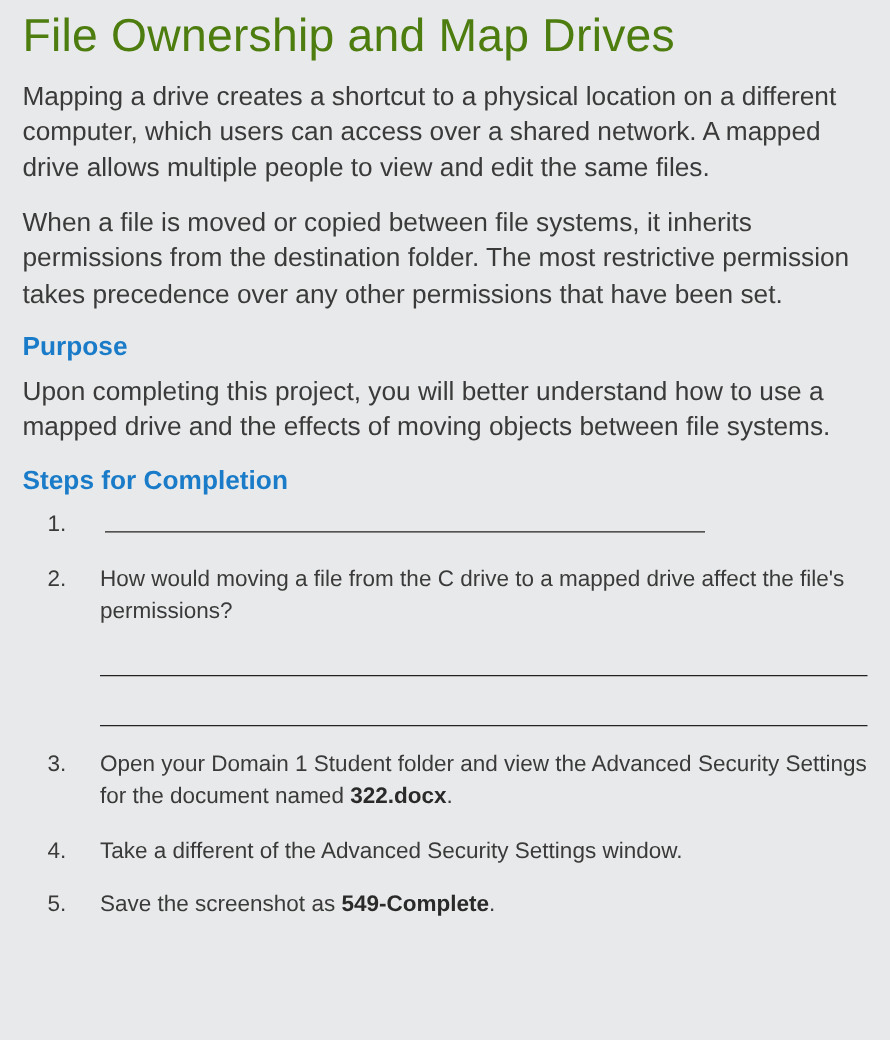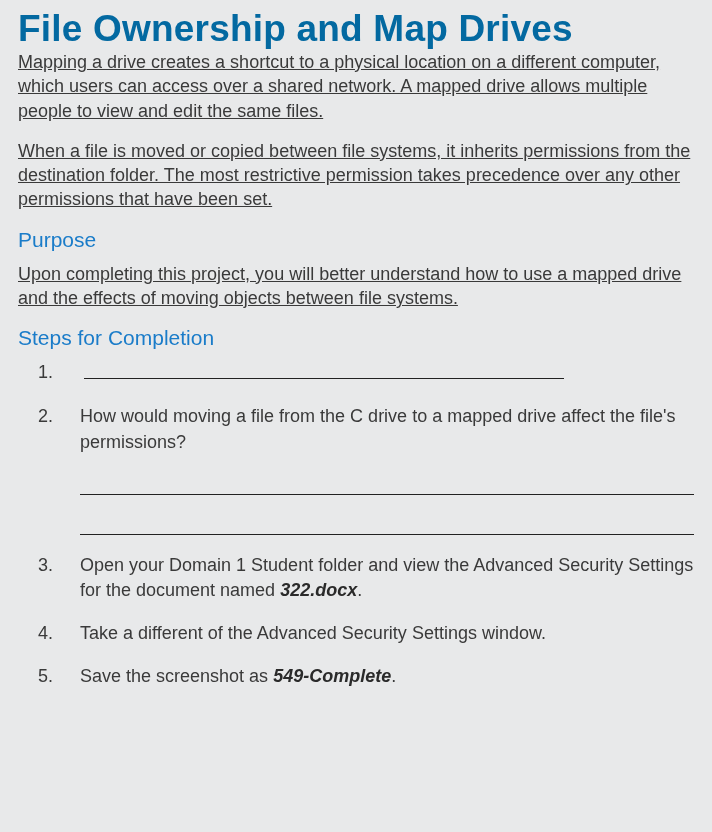--- a/index.html
+++ b/index.html
@@ -6,35 +6,35 @@
   body {
     width: 712px;
     height: 832px;
     background: #e8e9ea;
     font-family: "Segoe UI", Arial, sans-serif;
     color: #333;
     padding: 8px 18px 20px 18px;
     overflow: hidden;
   }
   h1 {
-    color: #0369a1;
-    font-weight: 700;
+    color: #4d7c0f;
+    font-weight: 400;
     font-size: 37px;
+    margin-bottom: 14px;
     letter-spacing: 0.2px;
   }
   p.body {
-    font-size: 18px;
+    font-size: 21px;
     line-height: 1.35;
     color: #3a3a3a;
     margin-bottom: 16px;
-    text-decoration: underline;
   }
   h2 {
     color: #1a7cc9;
-    font-weight: 400;
+    font-weight: 700;
     font-size: 21px;
     margin-top: 8px;
     margin-bottom: 10px;
   }
   ol {
     list-style: none;
     counter-reset: step;
     padding-left: 44px;
     margin-top: 6px;
   }
@@ -64,21 +64,21 @@
     margin-left: 4px;
   }
   .answer-line {
     display: block;
     border-bottom: 1.5px solid #222;
     height: 22px;
     margin-top: 18px;
     margin-left: 0;
     width: 100%;
   }
-  .bold { font-weight: 700; color: #2a2a2a; font-style: italic; }
+  .bold { font-weight: 700; color: #2a2a2a; }
 </style>
 </head>
 <body>
 
 <h1>File Ownership and Map Drives</h1>
 
 <p class="body">Mapping a drive creates a shortcut to a physical location on a different computer, which users can access over a shared network. A mapped drive allows multiple people to view and edit the same files.</p>
 
 <p class="body">When a file is moved or copied between file systems, it inherits permissions from the destination folder. The most restrictive permission takes precedence over any other permissions that have been set.</p>
 

